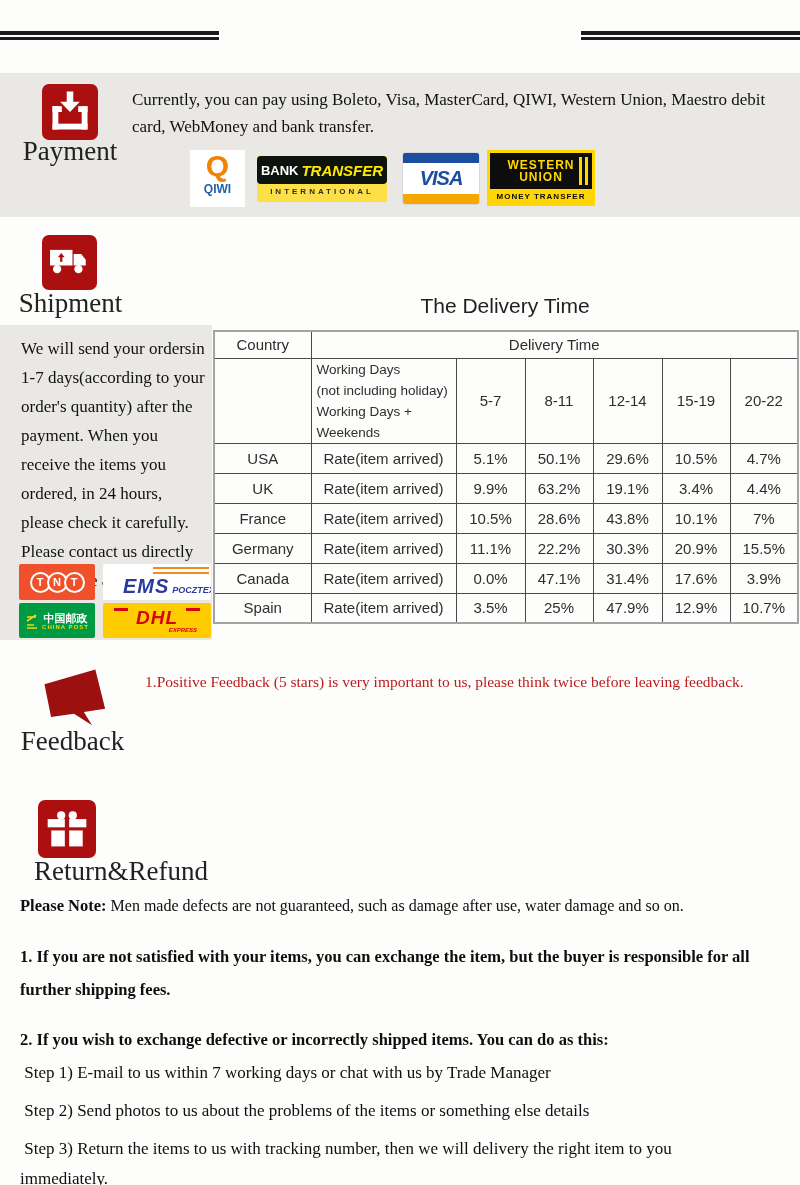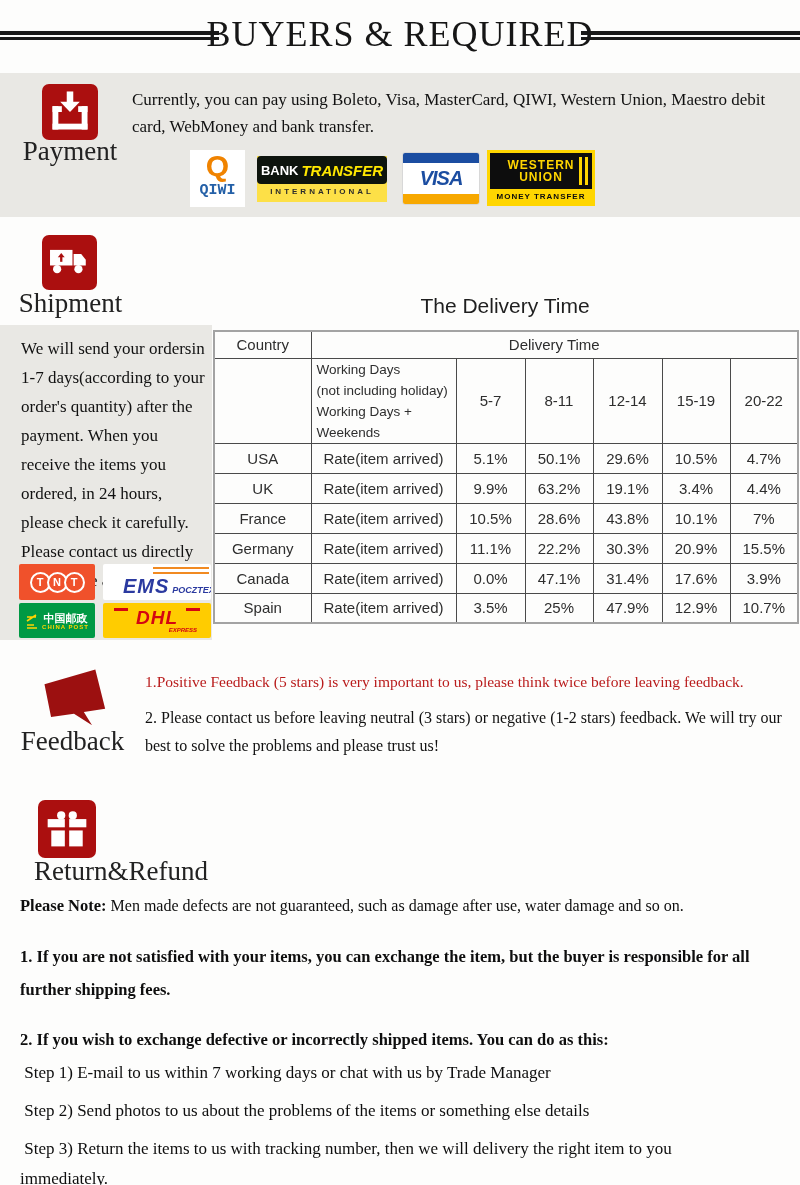--- a/index.html
+++ b/index.html
@@ -16,21 +16,21 @@
     font-size:36px; letter-spacing:1px; color:#161616; }
   
   .red-icon { position:absolute; background:#ab0f0f; border-radius:7px; }
   .sec-label { position:absolute; font-size:27px; color:#222; text-align:center; }
   
   .pay-band { position:absolute; left:0; top:73px; width:800px; height:144px; background:#e9e8e4; }
   .pay-desc { position:absolute; left:132px; top:13px; width:660px; font-size:17px; line-height:27px; color:#111; }
   .logo-card { position:absolute; overflow:hidden; }
   .qiwi-card { left:190px; top:77px; width:55px; height:57px; background:#fff; text-align:center; }
   .qiwi-q { font-family:"Liberation Sans",sans-serif; font-weight:bold; font-size:30px; line-height:32px; color:#f08300; }
-  .qiwi-name { font-family:Liberation Mono, monospace; font-weight:bold; font-size:15px; color:#2460a7; }
+  .qiwi-name { font-family:Liberation Sans, sans-serif; font-weight:bold; font-size:12px; color:#2460a7; }
   .bt-card { left:257px; top:83px; width:130px; height:46px; background:#fde047; text-align:center; }
   .bt-top { background:#0d140d; border-radius:4px; height:28px; display:flex; align-items:center; justify-content:center; gap:3px; }
   .bt-bank { font-family:"Liberation Sans",sans-serif; font-weight:bold; font-size:13px; color:#fff; }
   .bt-transfer { font-family:"Liberation Sans",sans-serif; font-weight:bold; font-style:italic; font-size:15px; color:#ffe800; }
   .bt-intl { font-family:"Liberation Sans",sans-serif; font-weight:bold; font-size:8px; letter-spacing:3px; color:#2b2b2b; margin-top:3px; }
   .visa-card { left:402px; top:79px; width:78px; height:53px; background:#fff; border:1px solid #d8d8d8; border-radius:3px;
     display:flex; flex-direction:column; }
   .visa-bar-top { height:10px; background:#1b4da1; }
   .visa-mid { flex:1; display:flex; align-items:center; justify-content:center; }
   .visa-word { font-family:"Liberation Sans",sans-serif; font-weight:bold; font-style:italic; font-size:20px; color:#1b4da1; letter-spacing:-1px; }
@@ -86,21 +86,20 @@
   .step { margin-top:8px; width:724px; font-size:17px; line-height:30px; white-space:pre-wrap; }
   svg { display:block; }
 </style>
 </head>
 <body>
 
 <div id="page">
 
   <div class="hline left"></div>
   <div class="hline right"></div>
-  <div class="page-title">BUYERS &amp; REQUIRED</div>
 
   <div class="pay-band">
     <div class="red-icon" style="left:42px; top:11px; width:56px; height:56px;">
       <svg width="56" height="56" viewBox="0 0 24 24">
         <rect x="10.6" y="3.2" width="2.8" height="4.6" fill="#fff"></rect>
         <polygon points="7.8,7.6 16.2,7.6 12,12" fill="#fff"></polygon>
         <rect x="4.5" y="9.5" width="4" height="2.5" fill="#fff"></rect>
         <rect x="15.5" y="9.5" width="4" height="2.5" fill="#fff"></rect>
         <rect x="4.5" y="9.5" width="2.5" height="10" fill="#fff"></rect>
         <rect x="17" y="9.5" width="2.5" height="10" fill="#fff"></rect>
@@ -274,21 +273,20 @@
   </tbody>
     </table>
 
   <div style="position:absolute; left:33px; top:666px; width:82px; height:66px;">
     <svg width="82" height="66" viewBox="0 0 100 80">
       <polygon points="14,22 76,4 88,52 62,56 72,72 50,58 22,62" fill="#9c1010"></polygon>
     </svg>
   </div>
   <div class="sec-label" style="left:5px; top:726px; width:135px;">Feedback</div>
   <div class="fb-p1">1.Positive Feedback (5 stars) is very important to us, please think twice before leaving feedback.</div>
-  <div class="fb-p2">2. Please contact us before leaving neutral (3 stars) or negative  (1-2 stars) feedback. We will try our best to solve the problems and please trust us!</div>
 
   <div class="red-icon" style="left:38px; top:800px; width:58px; height:58px;">
     <svg width="58" height="58" viewBox="0 0 24 24">
       <circle cx="9.6" cy="6.4" r="1.7" fill="#fff"></circle>
       <circle cx="14.4" cy="6.4" r="1.7" fill="#fff"></circle>
       <rect x="4" y="7.9" width="7.1" height="3.4" fill="#fff"></rect>
       <rect x="12.9" y="7.9" width="7.1" height="3.4" fill="#fff"></rect>
       <rect x="5.5" y="12.6" width="5.6" height="6.6" fill="#fff"></rect>
       <rect x="12.9" y="12.6" width="5.6" height="6.6" fill="#fff"></rect>
     </svg>

